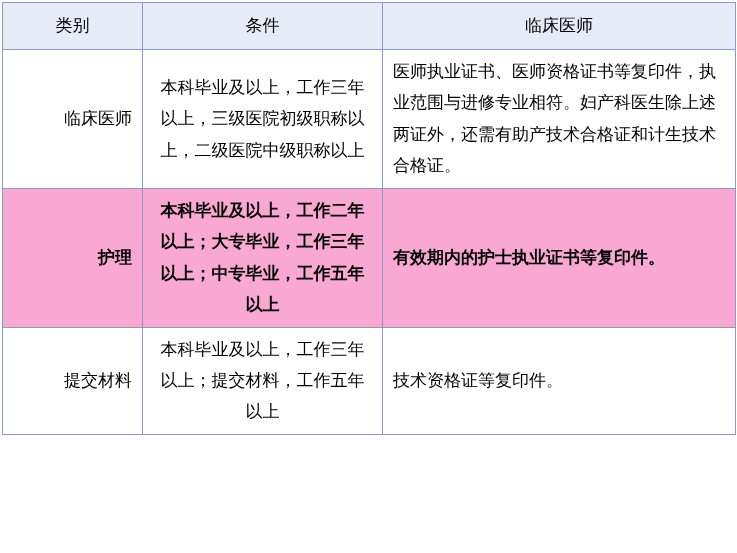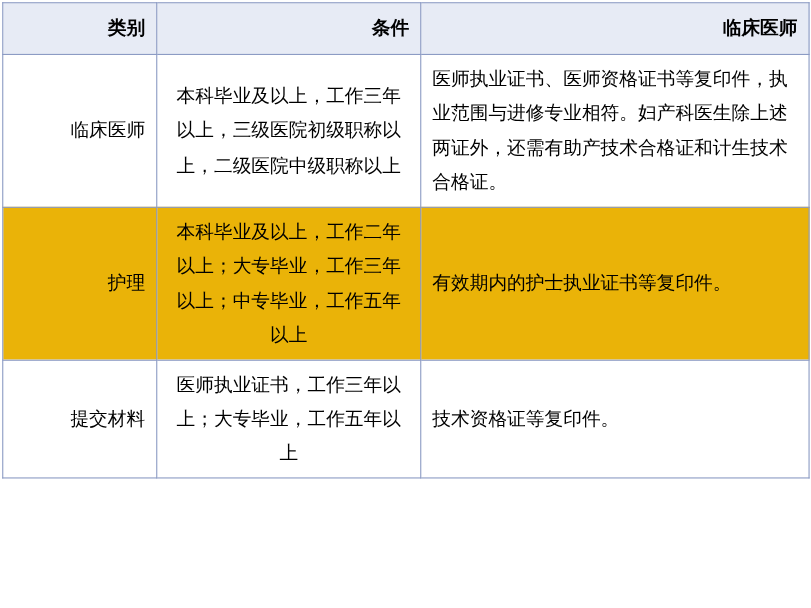--- a/index.html
+++ b/index.html
@@ -28,32 +28,33 @@
   table.req-table td {
     border: 1px solid #8c9bc4;
     vertical-align: middle;
     padding: 6px 10px;
     font-size: 17px;
     line-height: 1.85;
     word-break: break-all;
   }
   thead th {
     background: #e7ebf5;
-    text-align: right;
-    font-weight: bold;
+    text-align: center;
+    font-weight: normal;
     height: 34px;
     padding: 4px 8px;
     font-size: 17px;
   }
   .col-cat { width: 140px; }
   .col-cond { width: 240px; }
   .col-mat { width: 353px; }
 
   tbody tr.row-alt td {
-    background: #eab308;
+    background: #f9a8d4;
+    font-weight: bold;
   }
   tbody tr.row-plain td {
     background: #ffffff;
   }
   td.cat-cell {
     text-align: right;
     padding-left: 12px;
   }
   td.cond-cell {
     text-align: center;
@@ -89,18 +90,18 @@
         <td class="cond-cell">本科毕业及以上，工作三年以上，三级医院初级职称以上，二级医院中级职称以上</td>
         <td class="mat-cell">医师执业证书、医师资格证书等复印件，执业范围与进修专业相符。妇产科医生除上述两证外，还需有助产技术合格证和计生技术合格证。</td>
       </tr>
       <tr class="row-alt">
         <td class="cat-cell">护理</td>
         <td class="cond-cell">本科毕业及以上，工作二年以上；大专毕业，工作三年以上；中专毕业，工作五年以上</td>
         <td class="mat-cell">有效期内的护士执业证书等复印件。</td>
       </tr>
       <tr class="row-plain">
         <td class="cat-cell">提交材料</td>
-        <td class="cond-cell">医师执业证书，工作三年以上；大专毕业，工作五年以上</td>
+        <td class="cond-cell">本科毕业及以上，工作三年以上；提交材料，工作五年以上</td>
         <td class="mat-cell">技术资格证等复印件。</td>
       </tr>
     </tbody>
   </table>
 </div>
 
 </body></html>

